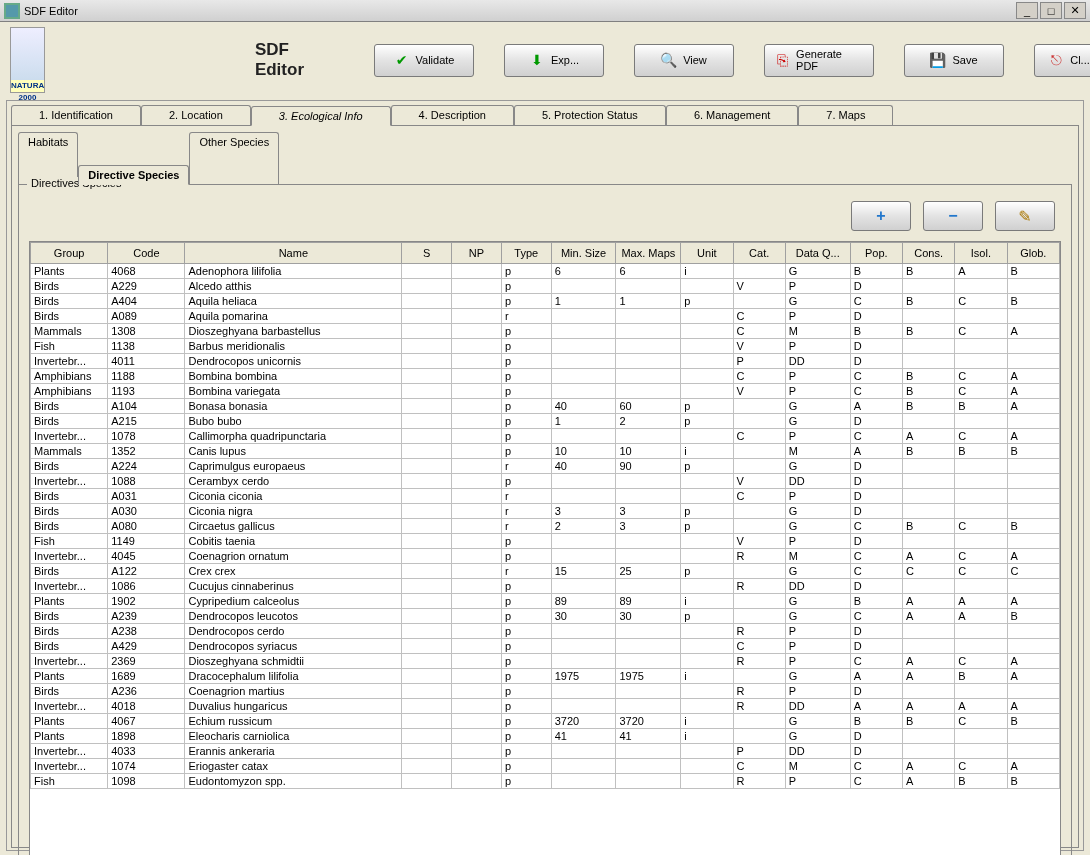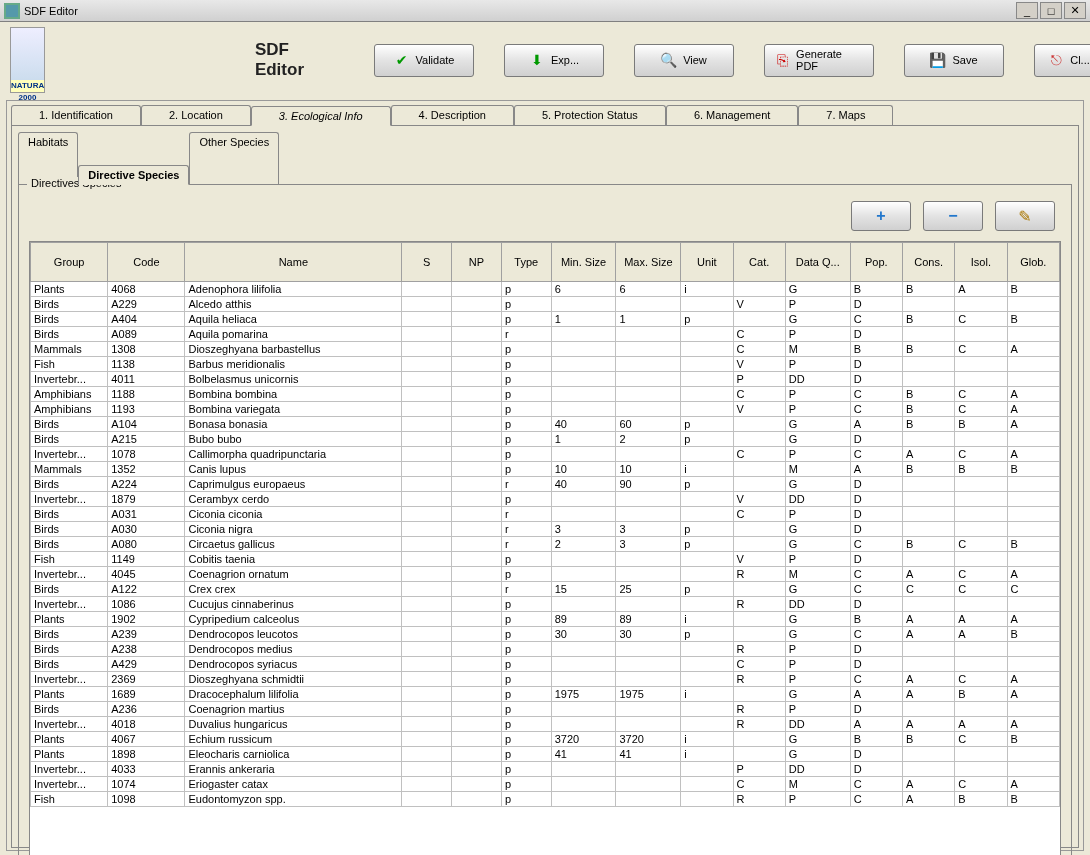--- a/index.html
+++ b/index.html
@@ -169,21 +169,21 @@
     border-collapse: collapse;
     width: 100%;
     font-size: 11px;
     table-layout: fixed;
   }
   th {
     background: #ece9d8;
     border: 1px solid #a0a0a0;
     height: 19px;
     font-weight: normal;
-    padding: 13px 3px;
+    padding: 4px 3px;
     text-align: center;
     overflow:hidden;white-space:nowrap;
     position:sticky;top:0;
   }
   td {
     border: 1px solid #c0c0c0;
     border-top:none;
     height: 15px;
     padding: 0 3px;
     text-align: left;
@@ -290,21 +290,21 @@
               </colgroup>
             <thead>
                 <tr id="thead-row">
                   <th>Group</th>
                   <th>Code</th>
                   <th>Name</th>
                   <th>S</th>
                   <th>NP</th>
                   <th>Type</th>
                   <th>Min. Size</th>
-                  <th>Max. Size</th>
+                  <th>Max. Maps</th>
                   <th>Unit</th>
                   <th>Cat.</th>
                   <th>Data Q...</th>
                   <th>Pop.</th>
                   <th>Cons.</th>
                   <th>Isol.</th>
                   <th>Glob.</th>
                 </tr>
               </thead>
             <tbody id="tbody">
@@ -406,21 +406,21 @@
                   <td>V</td>
                   <td>P</td>
                   <td>D</td>
                   <td></td>
                   <td></td>
                   <td></td>
                 </tr>
                 <tr>
                   <td>Invertebr...</td>
                   <td>4011</td>
-                  <td>Bolbelasmus unicornis</td>
+                  <td>Dendrocopos unicornis</td>
                   <td></td>
                   <td></td>
                   <td>p</td>
                   <td></td>
                   <td></td>
                   <td></td>
                   <td>P</td>
                   <td>DD</td>
                   <td>D</td>
                   <td></td>
@@ -541,21 +541,21 @@
                   <td>p</td>
                   <td></td>
                   <td>G</td>
                   <td>D</td>
                   <td></td>
                   <td></td>
                   <td></td>
                 </tr>
                 <tr>
                   <td>Invertebr...</td>
-                  <td>1879</td>
+                  <td>1088</td>
                   <td>Cerambyx cerdo</td>
                   <td></td>
                   <td></td>
                   <td>p</td>
                   <td></td>
                   <td></td>
                   <td></td>
                   <td>V</td>
                   <td>DD</td>
                   <td>D</td>
@@ -712,21 +712,21 @@
                   <td></td>
                   <td>G</td>
                   <td>C</td>
                   <td>A</td>
                   <td>A</td>
                   <td>B</td>
                 </tr>
                 <tr>
                   <td>Birds</td>
                   <td>A238</td>
-                  <td>Dendrocopos medius</td>
+                  <td>Dendrocopos cerdo</td>
                   <td></td>
                   <td></td>
                   <td>p</td>
                   <td></td>
                   <td></td>
                   <td></td>
                   <td>R</td>
                   <td>P</td>
                   <td>D</td>
                   <td></td>

